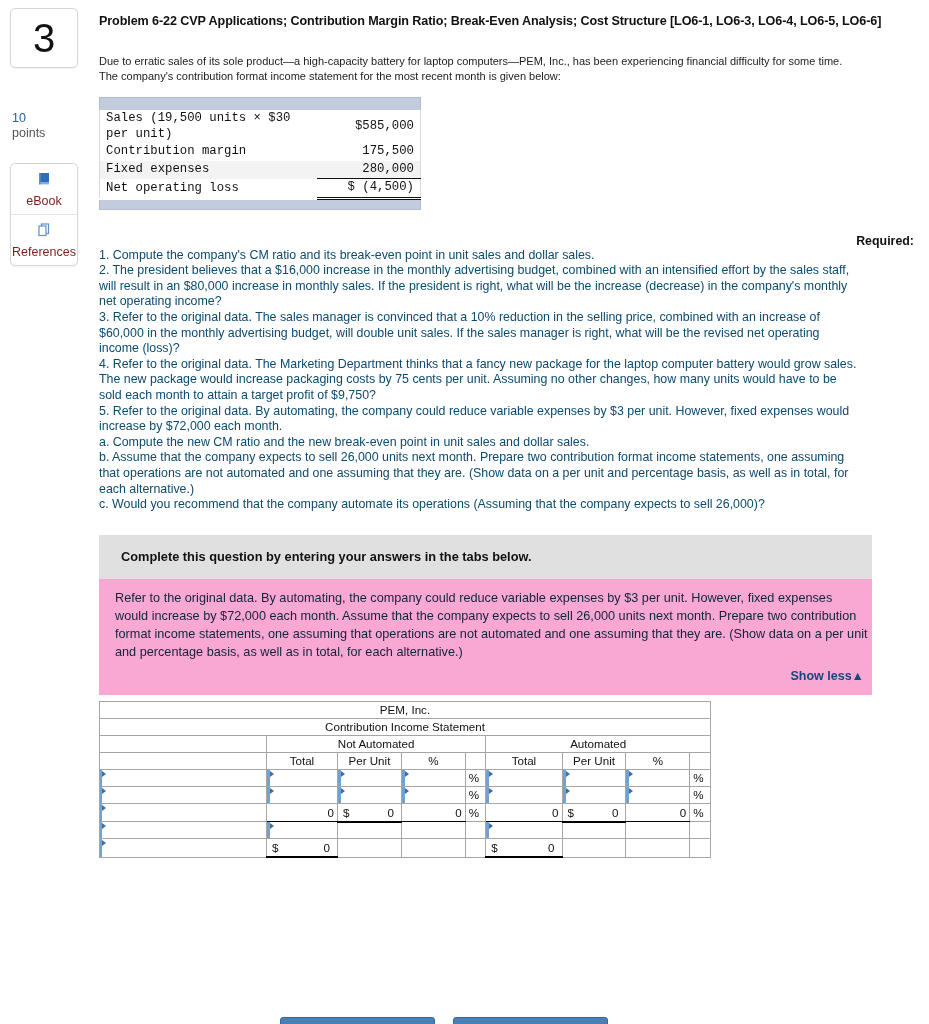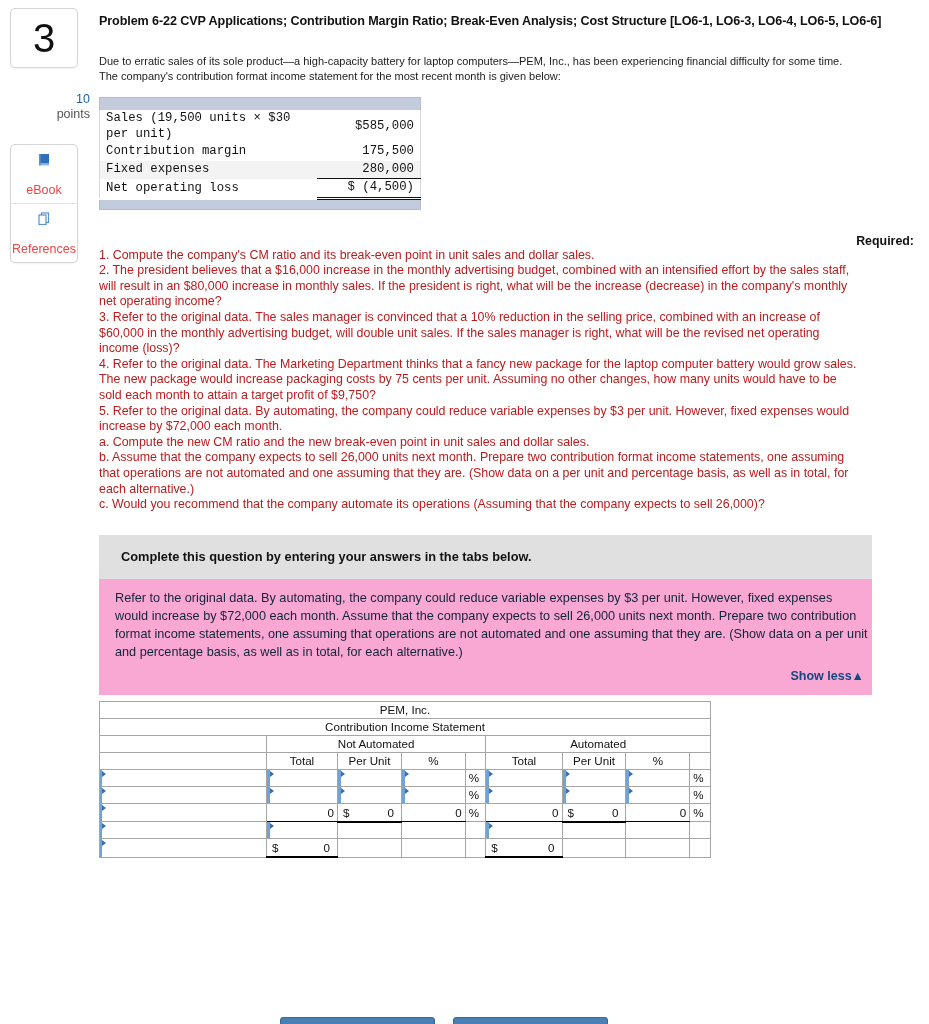--- a/index.html
+++ b/index.html
@@ -14,33 +14,33 @@
   .page { position: relative; width: 929px; height: 1024px; }
 
   
   .rail { position: absolute; left: 10px; top: 8px; width: 80px; }
   .qnum-box {
     width: 68px; height: 60px; border: 1px solid #d6d6d6; border-radius: 5px;
     background: #fff; display: flex; align-items: center; justify-content: center;
     font-size: 40px; font-weight: 400; color: #111; line-height: 1;
     box-shadow: 0 1px 2px rgba(0,0,0,.05);
   }
-  .points-wrap { margin-top: 24px; padding-left: 2px; text-align: right; }
+  .points-wrap { margin-top: 43px; padding-left: 2px; }
   .points-val { color: #1f5fa8; font-size: 12.5px; line-height: 15px; }
   .points-lbl { color: #555; font-size: 12.5px; line-height: 15px; }
   .tool-stack {
     margin-top: 22px; width: 68px; border: 1px solid #d6d6d6; border-radius: 5px;
     background: #fff; overflow: hidden; box-shadow: 0 1px 2px rgba(0,0,0,.05);
   }
   .tool-btn {
     display: flex; flex-direction: column; align-items: center; justify-content: center;
     padding: 7px 1px 6px 1px; cursor: pointer;
   }
   .tool-btn + .tool-btn { border-top: 1px solid #e4e4e4; }
-  .tool-lbl { font-size: 12.5px; color: #ef4444; margin-top: 11px; white-space: nowrap; }
+  .tool-lbl { font-size: 12.5px; color: #7f1d1d; margin-top: 3px; white-space: nowrap; }
 
   
   .main { position: absolute; left: 99px; top: 0; width: 815px; }
 
   .prob-title {
     font-size: 12.6px; font-weight: bold; line-height: 16.5px;
     color: #111; padding-top: 13px; letter-spacing: -.1px;
   }
   .intro {
     font-size: 11px; line-height: 15.8px; color: #1c1c1c;
@@ -55,21 +55,21 @@
   .is-table td { font-size: 12.3px; color: #111; padding: 1px 6px; line-height: 15.5px; }
   .is-table td.lbl { text-align: left; white-space: normal; }
   .is-table td.amt { text-align: right; white-space: nowrap; width: 104px; }
   .rowA { background: #ffffff; }
   .rowB { background: #f3f3f3; }
   .u-single { border-bottom: 1.4px solid #111; }
   .u-double { border-bottom: 3.5px double #111; }
 
   
   .req-head { margin-top: 24px; font-size: 12.4px; font-weight: bold; color: #111; text-align: right; }
-  .req-list { font-size: 12.4px; line-height: 15.6px; color: #b91c1c; width: 760px; }
+  .req-list { font-size: 12.4px; line-height: 15.6px; color: #0c4a6e; width: 760px; }
   .req-list p { margin: 0; }
 
   
   .complete-banner {
     margin-top: 22px; width: 773px; height: 44px; background: #e0e0e0;
     display: flex; align-items: center; padding-left: 22px;
     font-size: 12.8px; font-weight: bold; color: #111;
   }
 
   

